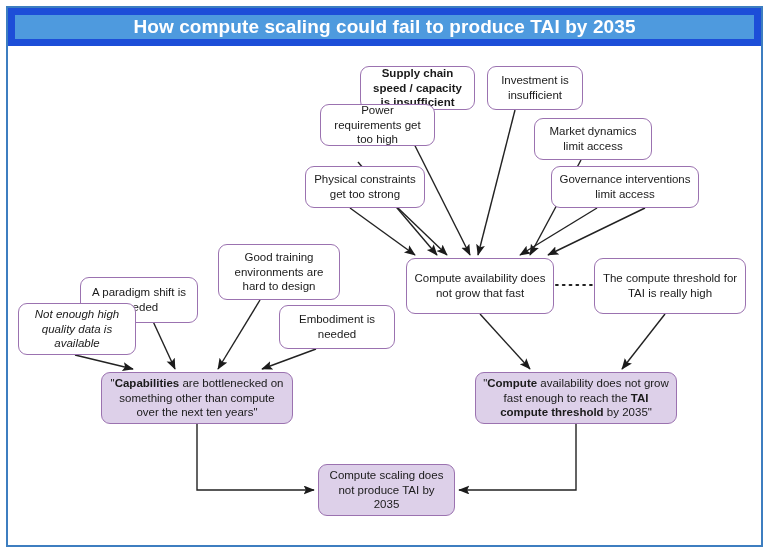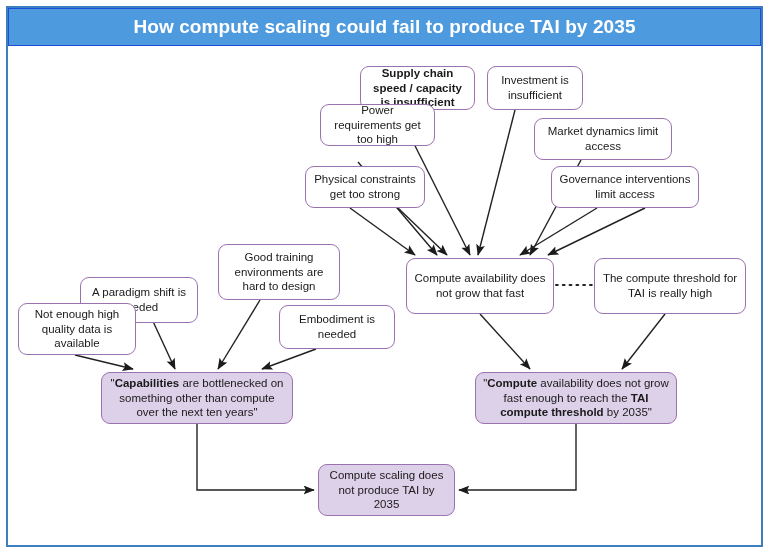--- a/index.html
+++ b/index.html
@@ -22,21 +22,21 @@
     box-sizing:border-box;
     pointer-events:none;
   }
 
   
   #title-bar{
     position:absolute;
     left:8px;top:8px;
     width:753px;height:38px;
     background:#4e9ade;
-    border:1px solid #1d4ed8;
+    border:7px solid #1d4ed8;
     box-sizing:border-box;
     display:flex;align-items:center;justify-content:center;
   }
   #title-bar .title-text{
     color:#ffffff;
     font-size:19px;
     font-weight:bold;
     letter-spacing:0.1px;
     white-space:nowrap;
   }
@@ -110,36 +110,36 @@
   <div id="node-layer">
       <div class="node" style="left: 360px; top: 66px; width: 115px; height: 44px; font-weight: bold;">
         <span class="txt"><span>Supply chain speed / capacity is insufficient</span></span>
       </div>
       <div class="node" style="left: 487px; top: 66px; width: 96px; height: 44px; justify-content: flex-end;">
         <span class="txt"><span>Investment is insufficient</span></span>
       </div>
       <div class="node" style="left: 320px; top: 104px; width: 115px; height: 42px;">
         <span class="txt"><span>Power requirements get too high</span></span>
       </div>
-      <div class="node" style="left: 534px; top: 118px; width: 138px; height: 42px;">
+      <div class="node" style="left: 534px; top: 118px; width: 118px; height: 42px;">
         <span class="txt"><span>Market dynamics limit access</span></span>
       </div>
       <div class="node" style="left: 305px; top: 166px; width: 120px; height: 42px;">
         <span class="txt"><span>Physical constraints get too strong</span></span>
       </div>
       <div class="node" style="left: 551px; top: 166px; width: 148px; height: 42px;">
         <span class="txt"><span>Governance interventions limit access</span></span>
       </div>
       <div class="node" style="left: 80px; top: 245px; width: 118px; height: 46px; margin-top: 32px;">
         <span class="txt"><span>A paradigm shift is needed</span></span>
       </div>
       <div class="node" style="left: 218px; top: 244px; width: 122px; height: 56px;">
         <span class="txt"><span>Good training environments are hard to design</span></span>
       </div>
-      <div class="node" style="left: 18px; top: 303px; width: 118px; height: 52px;">
+      <div class="node" style="left: 18px; top: 303px; width: 118px; height: 52px; font-style: italic;">
         <span class="txt"><span>Not enough high quality data is available</span></span>
       </div>
       <div class="node" style="left: 279px; top: 305px; width: 116px; height: 44px; justify-content: center;">
         <span class="txt"><span>Embodiment is needed</span></span>
       </div>
       <div class="node" style="left: 406px; top: 258px; width: 148px; height: 56px;">
         <span class="txt"><span>Compute availability does not grow that fast</span></span>
       </div>
       <div class="node" style="left: 594px; top: 258px; width: 152px; height: 56px;">
         <span class="txt"><span>The compute threshold for TAI is really high</span></span>

